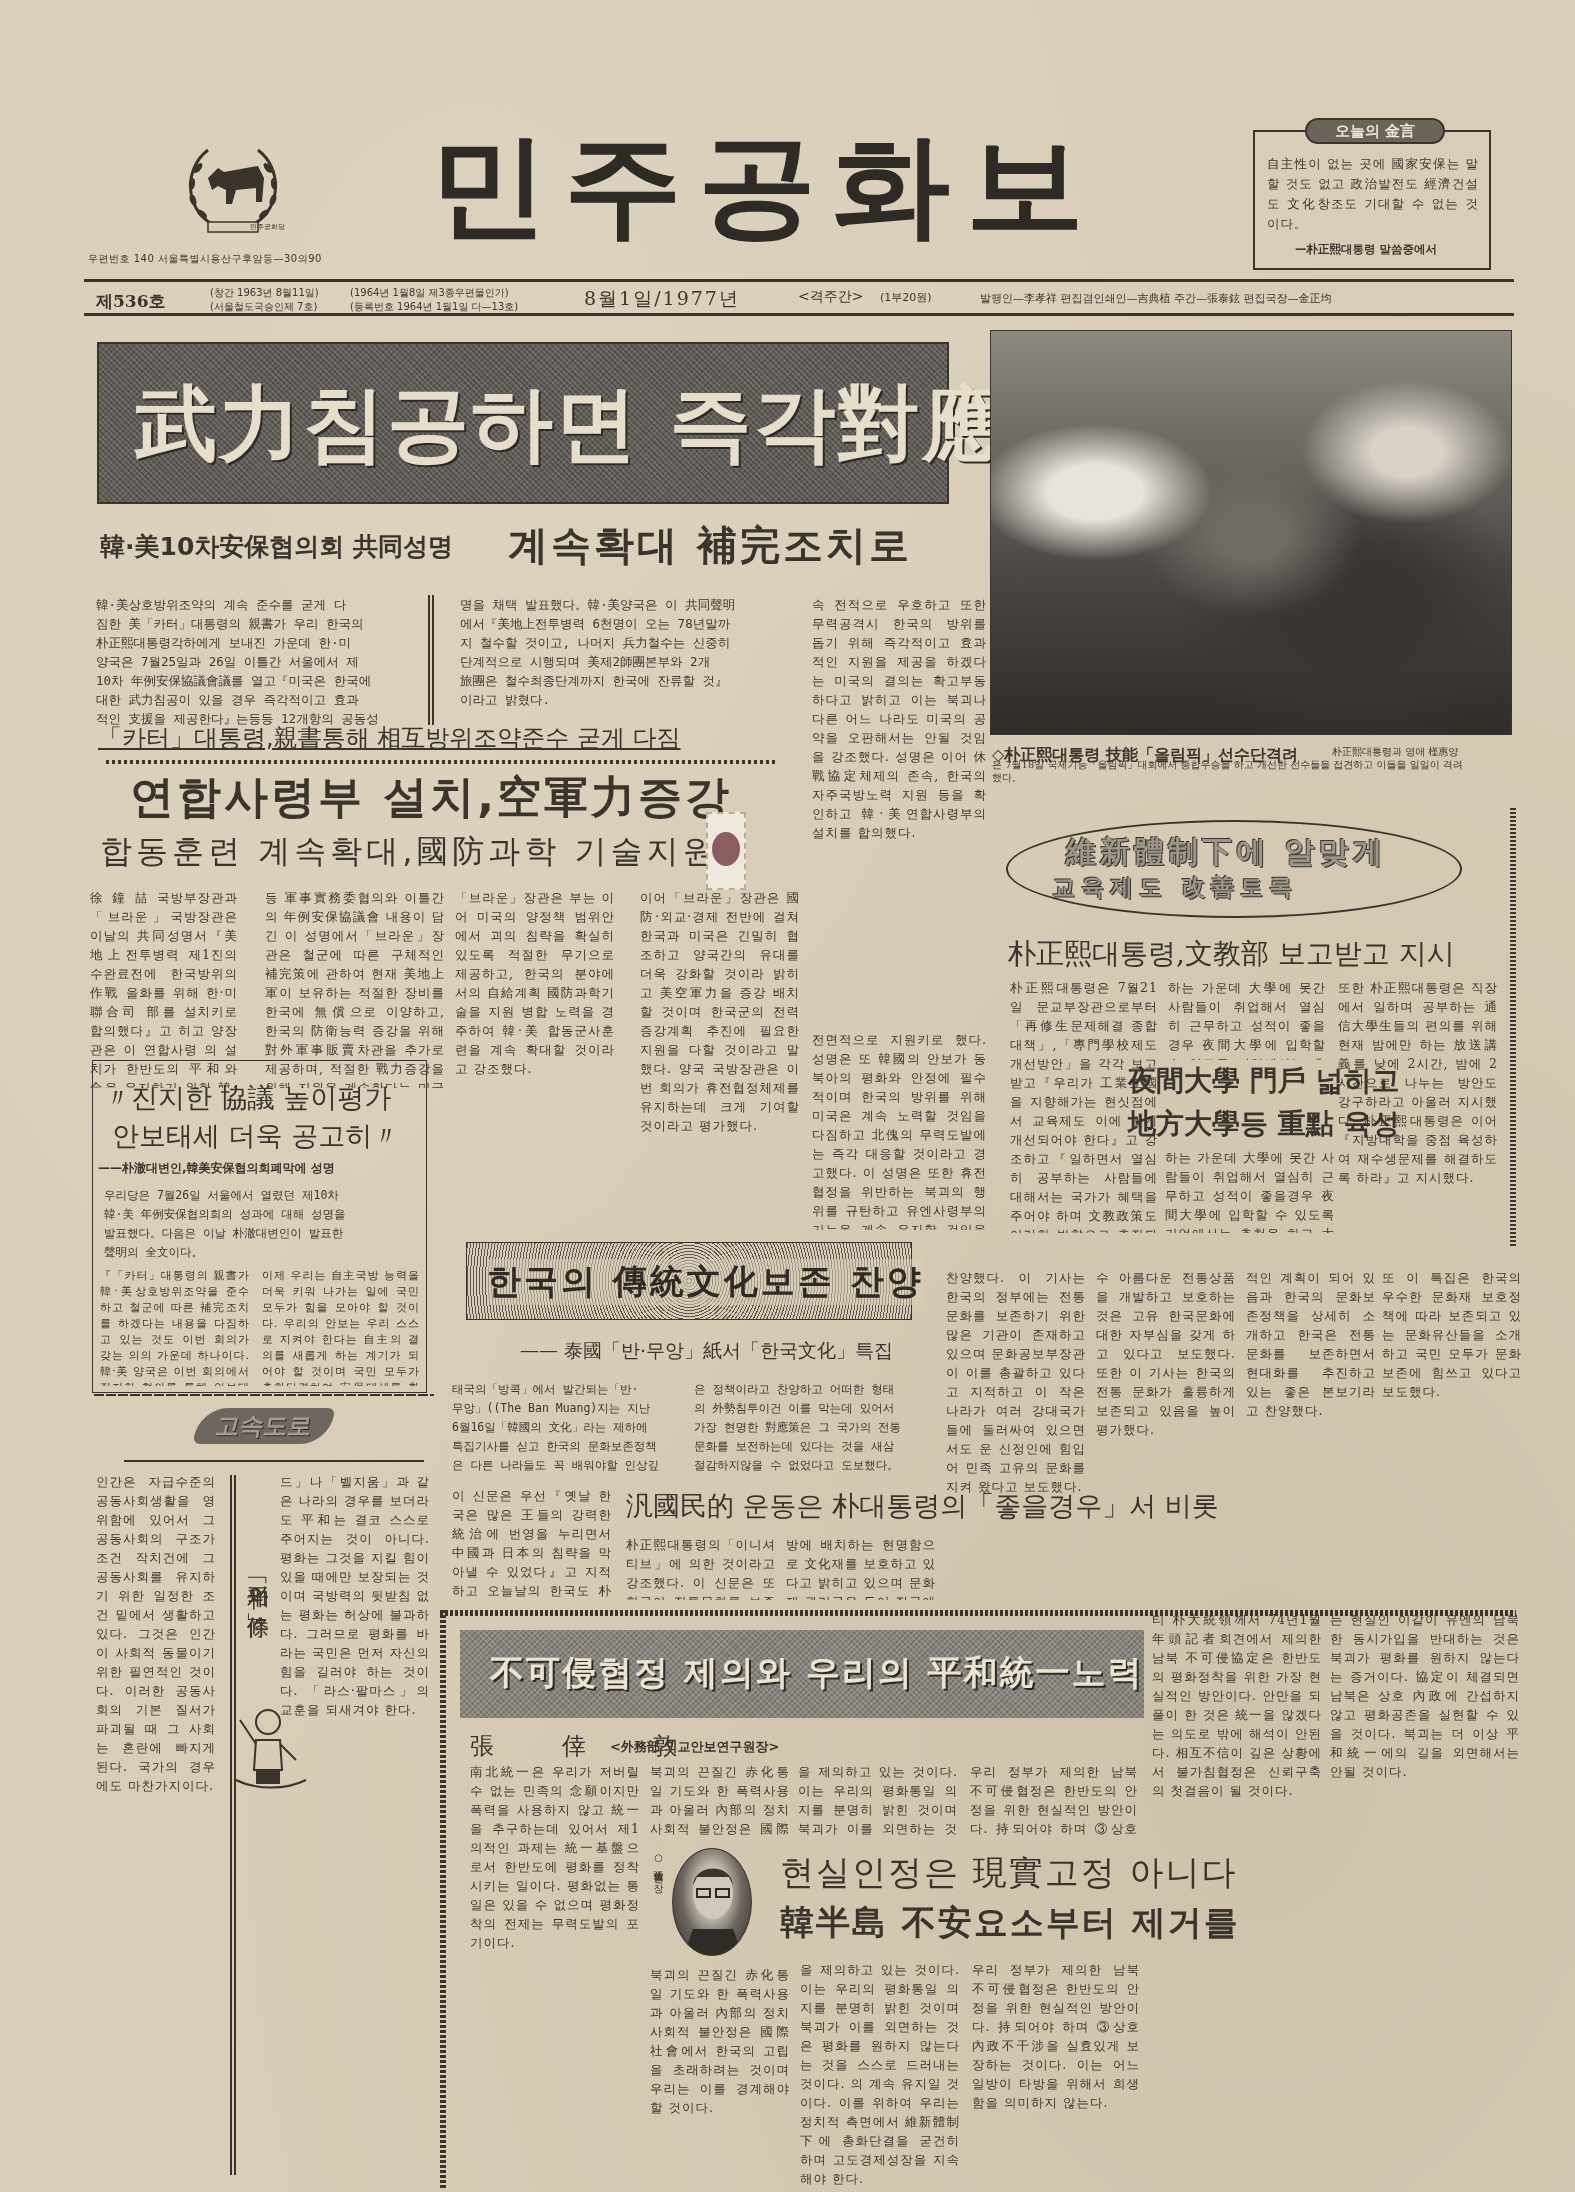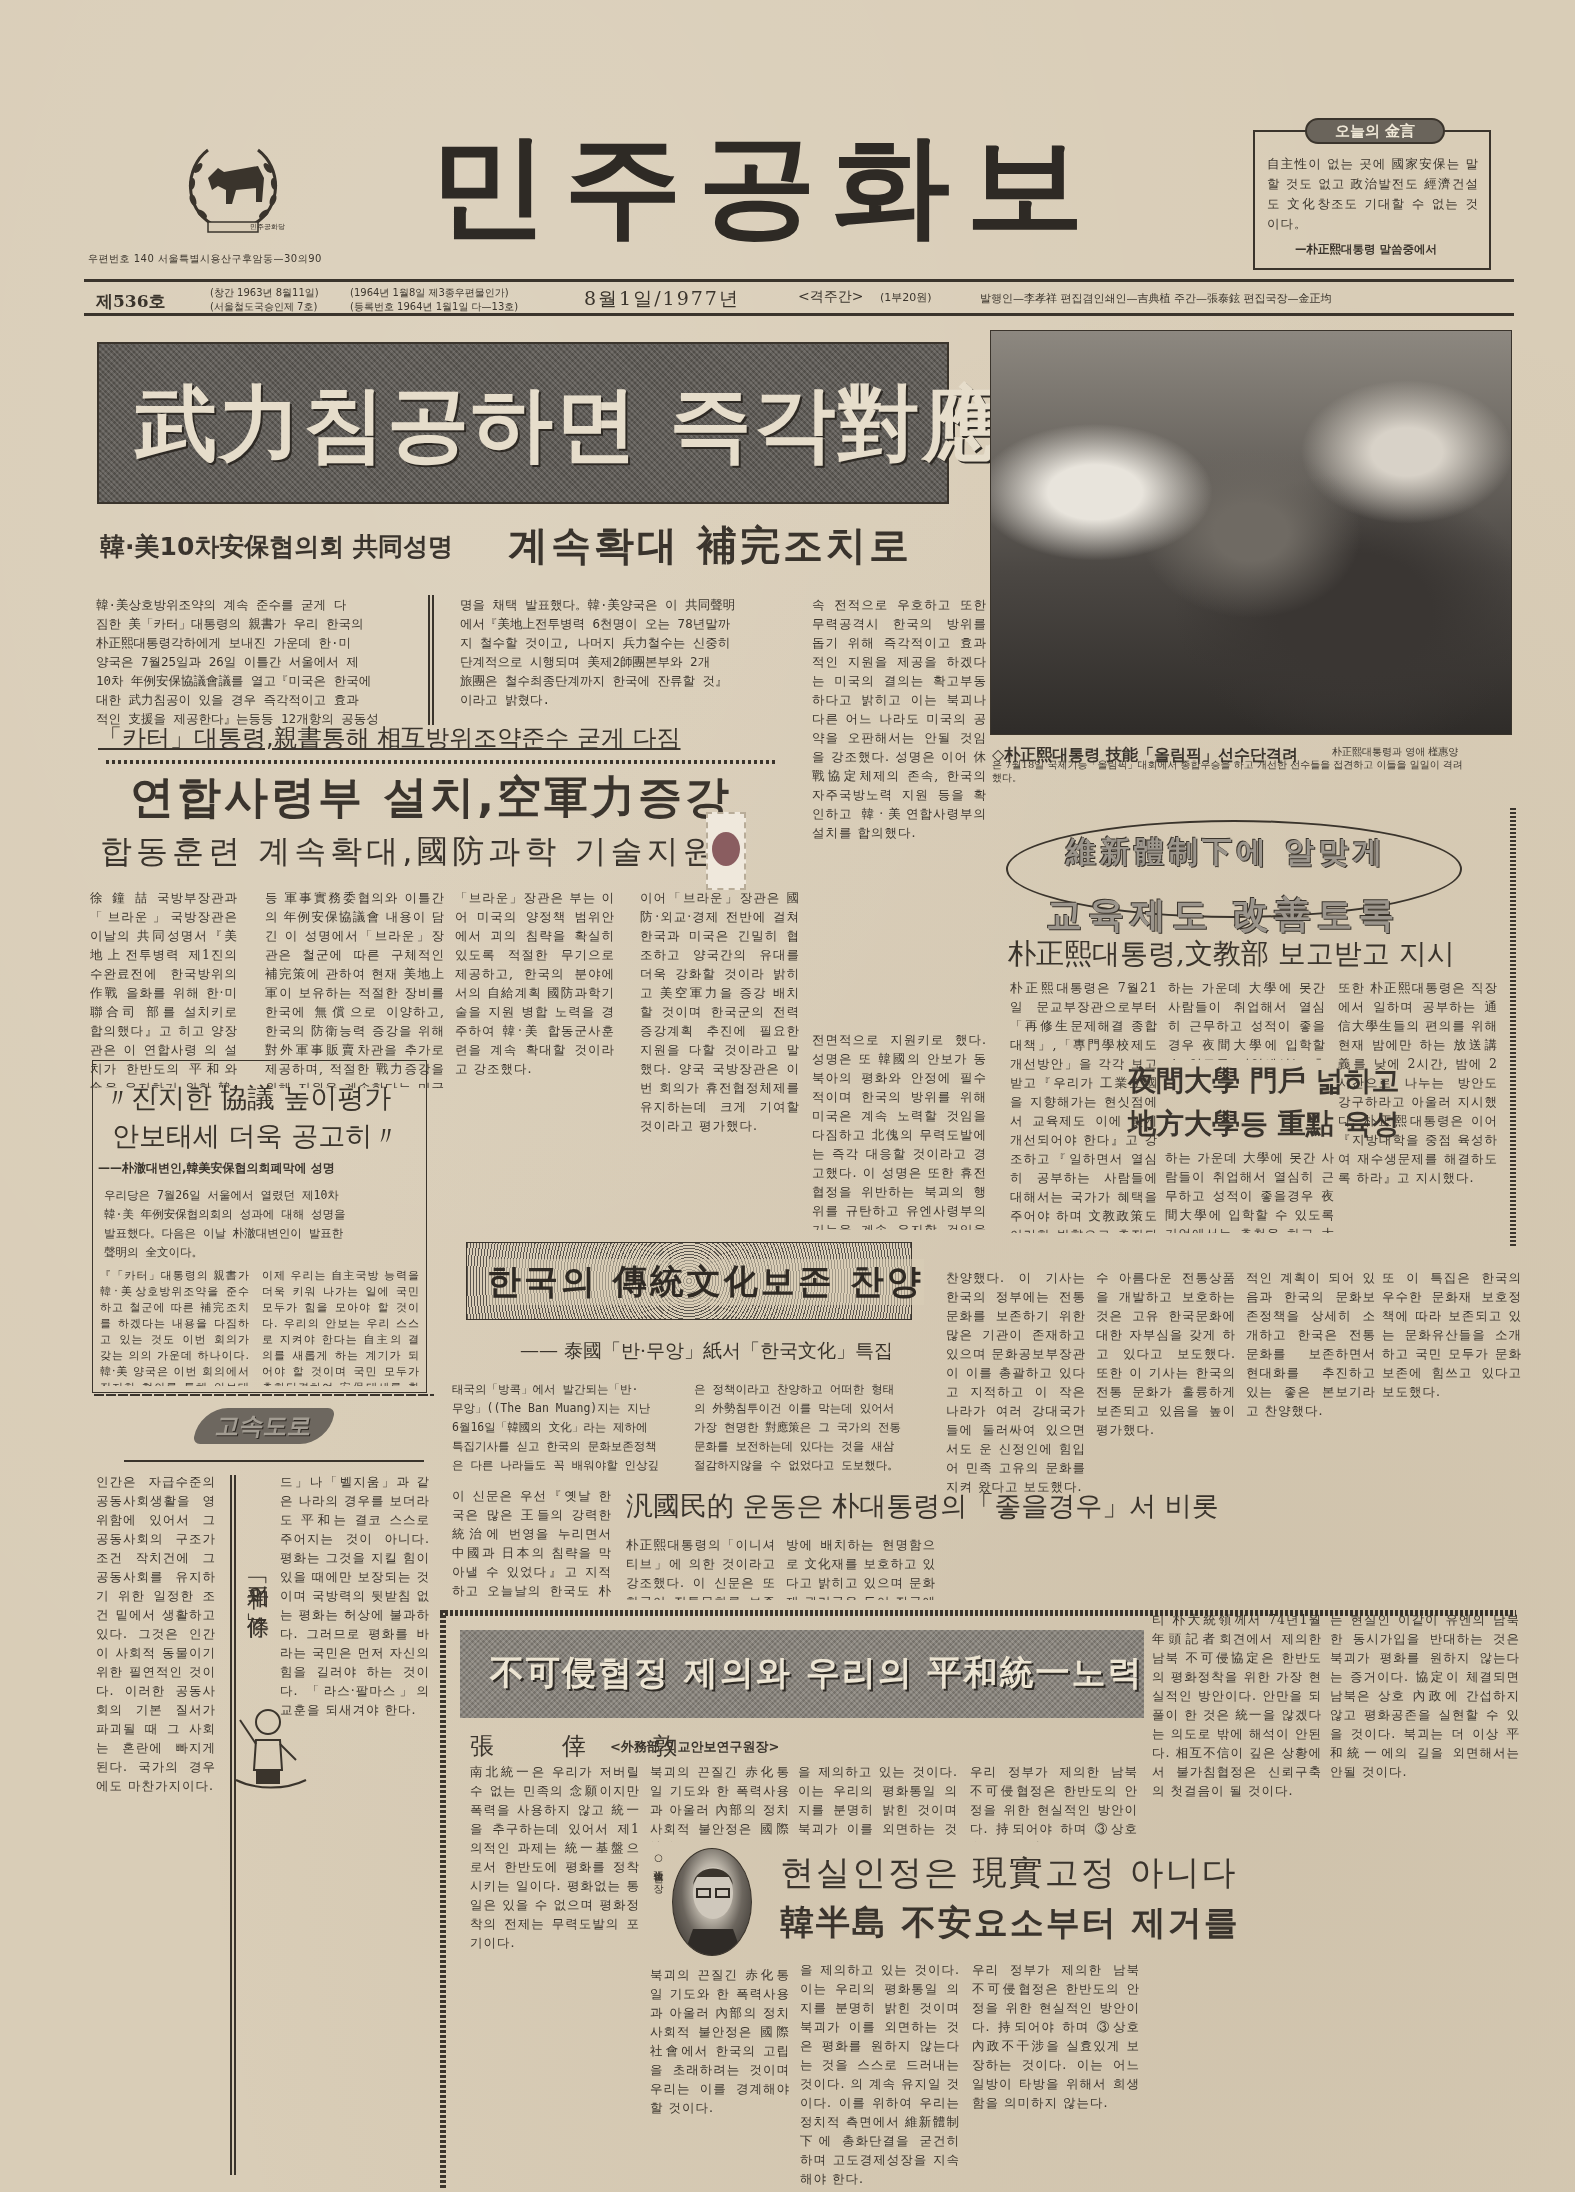--- a/index.html
+++ b/index.html
@@ -133,21 +133,21 @@
   <div class="col text" style="left:640px;top:888px;width:160px;height:340px;">이어「브라운」장관은 國防·외교·경제 전반에 걸쳐 한국과 미국은 긴밀히 협조하고 양국간의 유대를 더욱 강화할 것이라 밝히고 美空軍力을 증강 배치할 것이며 한국군의 전력증강계획 추진에 필요한 지원을 다할 것이라고 말했다. 양국 국방장관은 이번 회의가 휴전협정체제를 유지하는데 크게 기여할 것이라고 평가했다.</div>
   <div class="col text" style="left:812px;top:1030px;width:175px;height:200px;">전면적으로 지원키로 했다. 성명은 또 韓國의 안보가 동북아의 평화와 안정에 필수적이며 한국의 방위를 위해 미국은 계속 노력할 것임을 다짐하고 北傀의 무력도발에는 즉각 대응할 것이라고 경고했다. 이 성명은 또한 휴전협정을 위반하는 북괴의 행위를 규탄하고 유엔사령부의 기능을 계속 유지할 것임을 확인했다.</div>
 
   <div class="abs photo" style="left:990px;top:330px;width:522px;height:405px;border:1px solid #3a342c;"></div>
   <div class="abs headline" style="left:992px;top:745px;font-size:16px;">◇朴正熙대통령 技能「올림픽」선수단격려</div>
   <div class="abs" style="left:992px;top:745px;width:476px;font-size:10px;line-height:13px;color:#3b352d;text-indent:340px;">朴正熙대통령과 영애 槿惠양은 7월18일 국제기능「올림픽」대회에서 종합우승을 하고 개선한 선수들을 접견하고 이들을 일일이 격려했다。</div>
 
   <div class="rule" style="left:1510px;top:808px;width:6px;height:440px;background:repeating-linear-gradient(180deg,#3a342c 0 2px,transparent 2px 4px);"></div>
   <div class="abs oval" style="left:1006px;top:820px;width:456px;height:98px;">
     <div class="headline" style="position:absolute;left:58px;top:10px;font-size:30px;color:#9b958c;letter-spacing:4px;text-shadow:1px 1px 0 #3a342c,-1px -1px 0 #3a342c;">維新體制下에 알맞게</div>
-    <div class="headline" style="position:absolute;left:38px;top:50px;font-size:36px;color:#9b958c;letter-spacing:6px;text-shadow:1px 1px 0 #3a342c,-1px -1px 0 #3a342c;margin-top:19px;">교육제도 改善토록</div>
+    <div class="headline" style="position:absolute;left:44px;top:50px;font-size:23px;color:#9b958c;letter-spacing:6px;text-shadow:1px 1px 0 #3a342c,-1px -1px 0 #3a342c;">교육제도 改善토록</div>
   </div>
   <div class="abs" style="left:1008px;top:935px;font-size:28px;color:#3a342c;white-space:nowrap;">朴正熙대통령,文教部 보고받고 지시</div>
   <div class="col text" style="left:1010px;top:978px;width:148px;height:255px;">朴正熙대통령은 7월21일 문교부장관으로부터「再修生문제해결 종합대책」,「專門學校제도 개선방안」을 각각 보고받고『우리가 工業立國을 지향해가는 현싯점에서 교육제도 이에 맞게 개선되어야 한다』고 강조하고『일하면서 열심히 공부하는 사람들에 대해서는 국가가 혜택을 주어야 하며 文教政策도 이러한 방향으로 추진되어야 한다』고 지시했다.</div>
   <div class="col text" style="left:1168px;top:978px;width:158px;height:82px;">하는 가운데 大學에 못간 사람들이 취업해서 열심히 근무하고 성적이 좋을경우 夜間大學에 입학할 수 있도록 기업에서는 추천을 하고 大學측에서는 門戶를 넓혀야 하며, 대학에 못간 사람들이 재수하지 않고 취업하는 풍토를 조성하라고 지시했다.</div>
   <div class="col text" style="left:1338px;top:978px;width:160px;height:255px;">또한 朴正熙대통령은 직장에서 일하며 공부하는 通信大學生들의 편의를 위해 현재 밤에만 하는 放送講義를 낮에 2시간, 밤에 2시간으로 나누는 방안도 강구하라고 아울러 지시했다. 朴正熙대통령은 이어『지방대학을 중점 육성하여 재수생문제를 해결하도록 하라』고 지시했다.</div>
   <div class="abs headline" style="left:1128px;top:1062px;font-size:28px;">夜間大學 門戶 넓히고</div>
   <div class="abs headline" style="left:1128px;top:1105px;font-size:28px;">地方大學등 重點 육성</div>
   <div class="col text" style="left:1165px;top:1148px;width:170px;height:85px;">하는 가운데 大學에 못간 사람들이 취업해서 열심히 근무하고 성적이 좋을경우 夜間大學에 입학할 수 있도록 기업에서는 추천을 하고 大學측에서는 門戶를 넓혀야 하며, 대학에 못간 사람들이 재수하지 않고 취업하는 풍토를 조성하라고 지시했다.</div>
 
   <div class="box" style="left:92px;top:1060px;width:335px;height:333px;border-width:1.5px;"></div>

